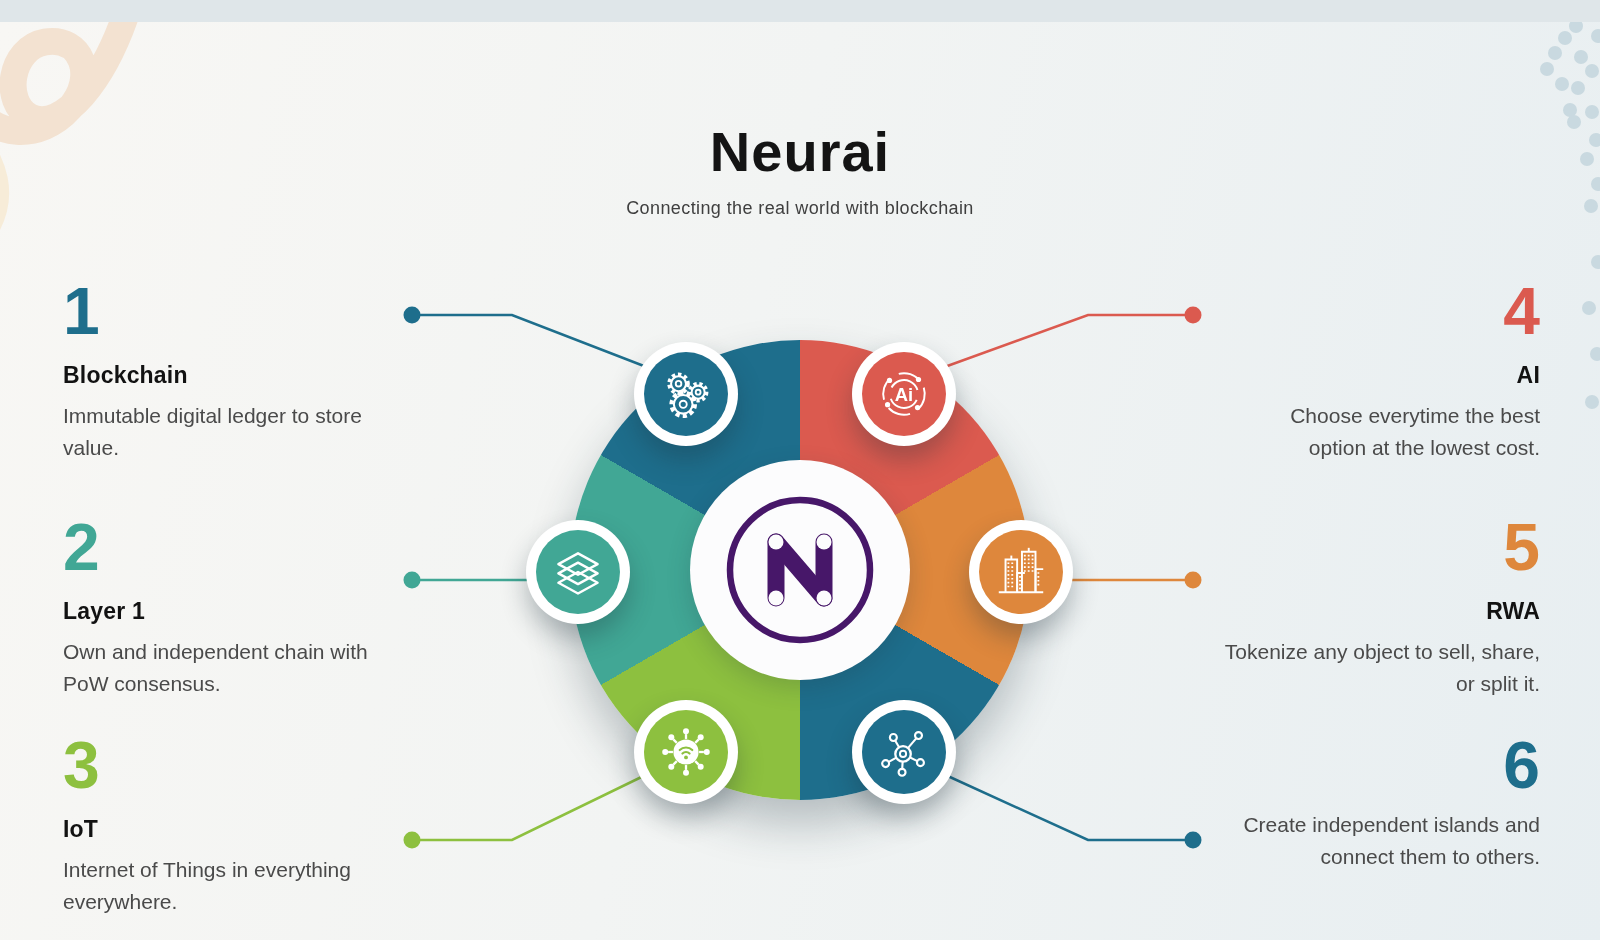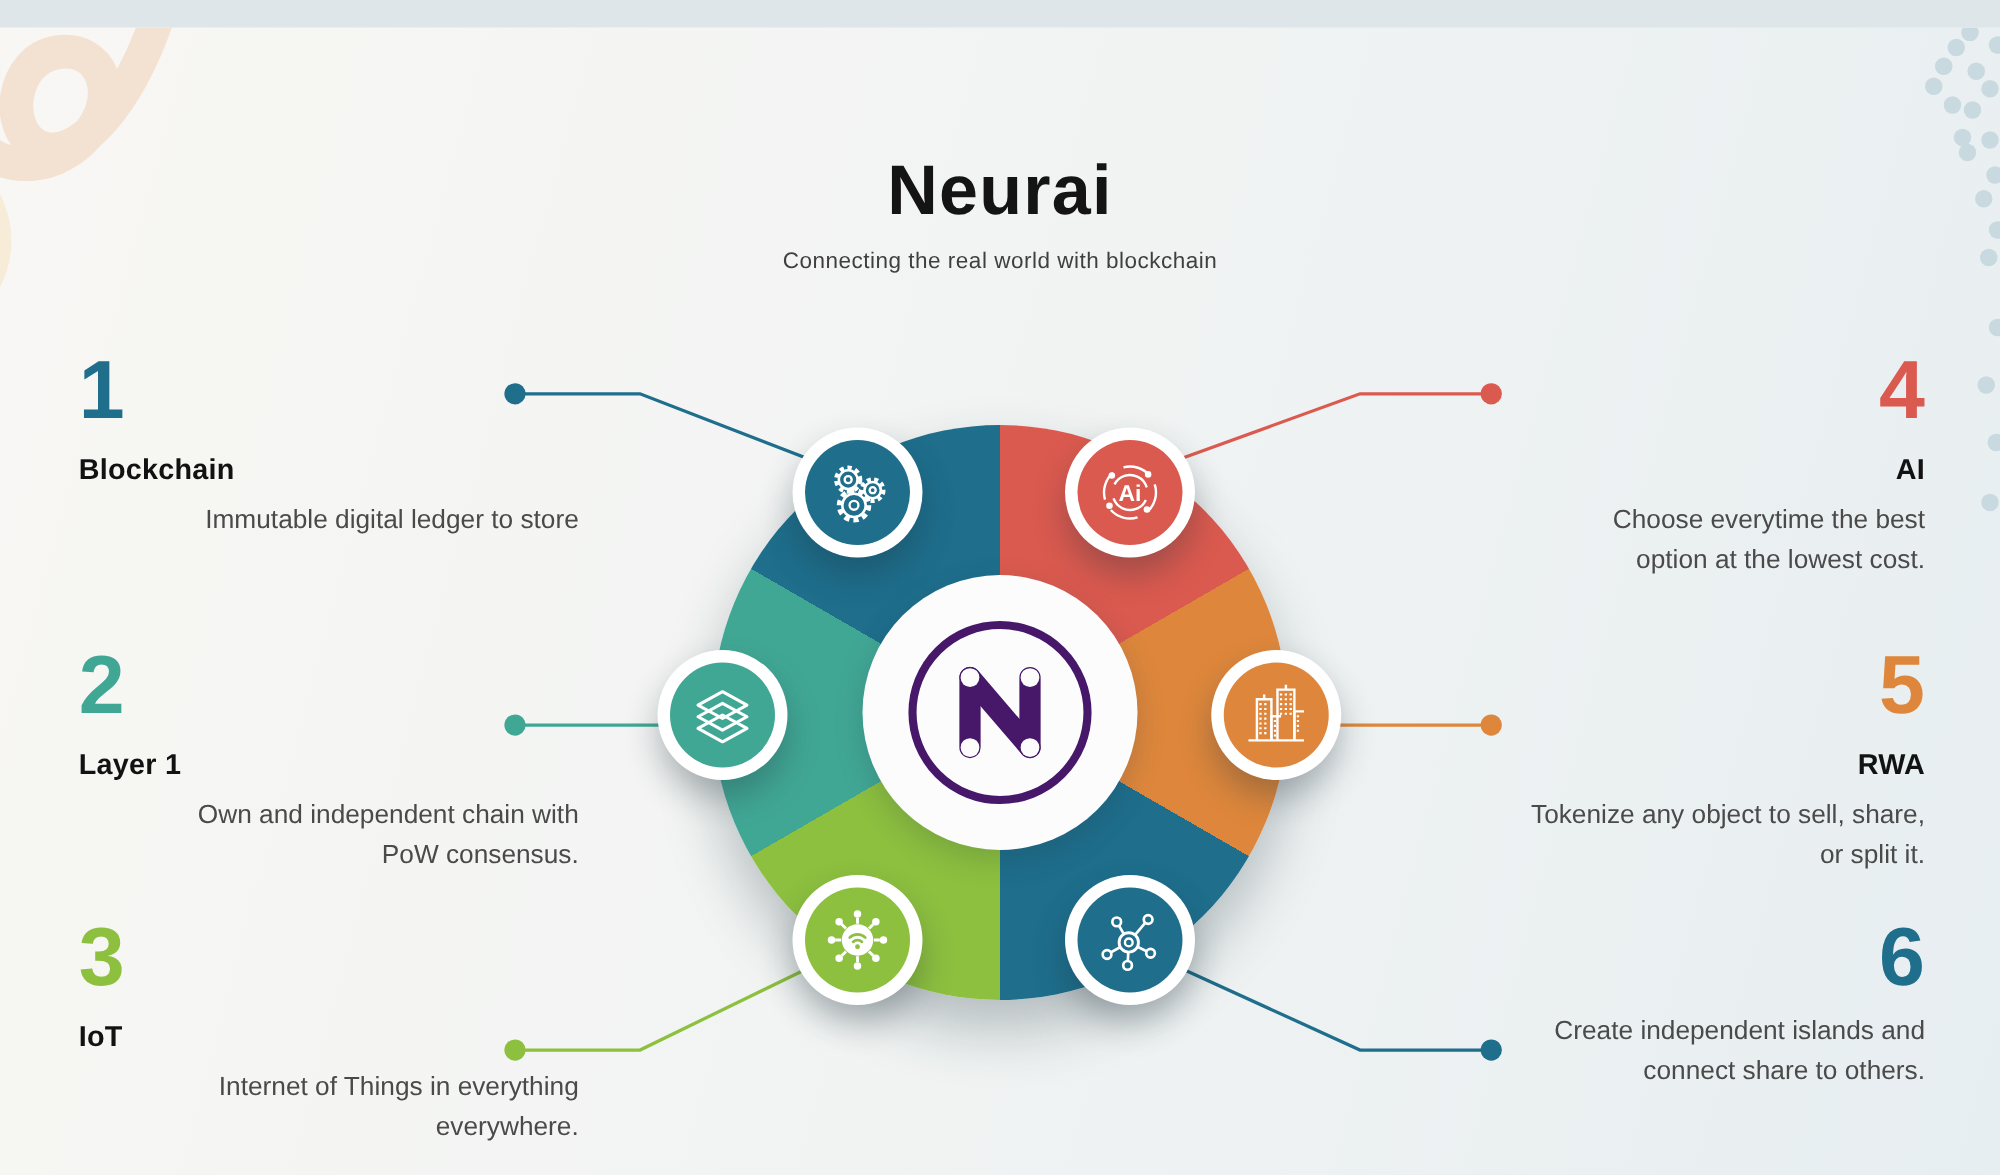--- a/index.html
+++ b/index.html
@@ -41,21 +41,21 @@
   .bg-tealdark{background:#1E6E8C;} .bg-red{background:#DB5A4F;}
   .bg-teal{background:#41A795;}    .bg-orange{background:#DE873C;}
   .bg-green{background:#8DC03F;}
   
   .item{position:absolute;width:400px;}
   .item.left{left:63px;text-align:left;}
   .item.right{right:60px;text-align:right;}
   .row1{top:256px;} .row2{top:492px;} .row3{top:710px;}
   .item-number{font-size:66px;font-weight:700;line-height:1;}
   .item-title{margin-top:18px;font-size:23px;font-weight:700;color:#121212;letter-spacing:.2px;}
-  .item-desc{margin-top:11px;font-size:21px;color:#4a4a4a;line-height:1.5;text-align:right;}
+  .item-desc{margin-top:11px;font-size:21px;color:#4a4a4a;line-height:1.5;}
   .n-tealdark{color:#1E6E8C;} .n-teal{color:#41A795;} .n-green{color:#8DC03F;}
   .n-red{color:#DB5A4F;} .n-orange{color:#DE873C;}
   .abs{position:absolute;left:0;top:0;}
 </style>
 </head>
 <body>
 
 <div class="stage">
 
   <svg class="abs" width="220" height="230" viewBox="0 0 220 230">
@@ -266,20 +266,21 @@
         </g>
       </svg>
     </div>
   </div>
 
   <div class="item left row1">
     <div class="item-number n-tealdark">1</div>
     <div class="item-title">Blockchain</div>
     <div class="item-desc">
       <div>Immutable digital ledger to store</div>
+      <div>value.</div>
     </div>
   </div>
 
   <div class="item left row2">
     <div class="item-number n-teal">2</div>
     <div class="item-title">Layer 1</div>
     <div class="item-desc">
       <div>Own and independent chain with</div>
       <div>PoW consensus.</div>
     </div>
@@ -309,17 +310,17 @@
     <div class="item-desc">
       <div>Tokenize any object to sell, share,</div>
       <div>or split it.</div>
     </div>
   </div>
 
   <div class="item right row3">
     <div class="item-number n-tealdark">6</div>
     <div class="item-desc">
       <div>Create independent islands and</div>
-      <div>connect share to others.</div>
+      <div>connect them to others.</div>
     </div>
   </div>
 
 </div>
 
 </body></html>

